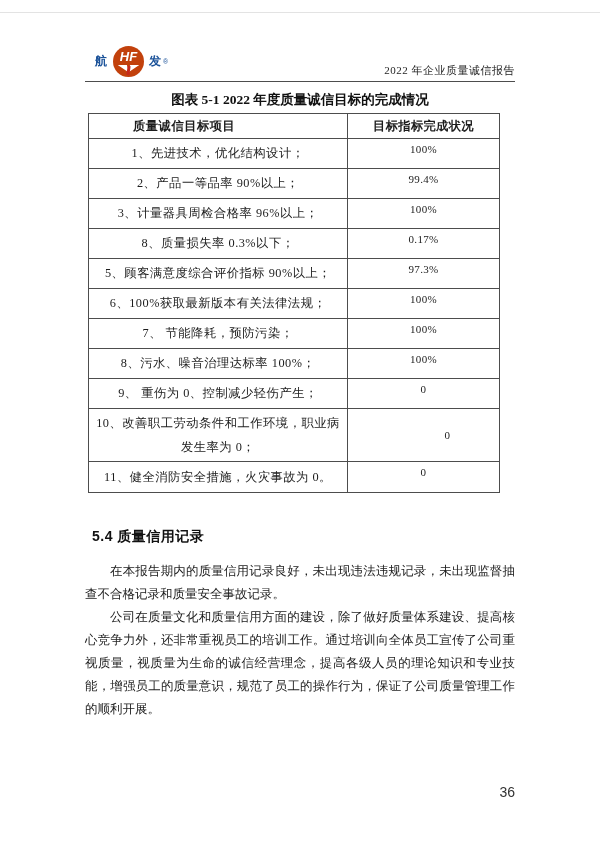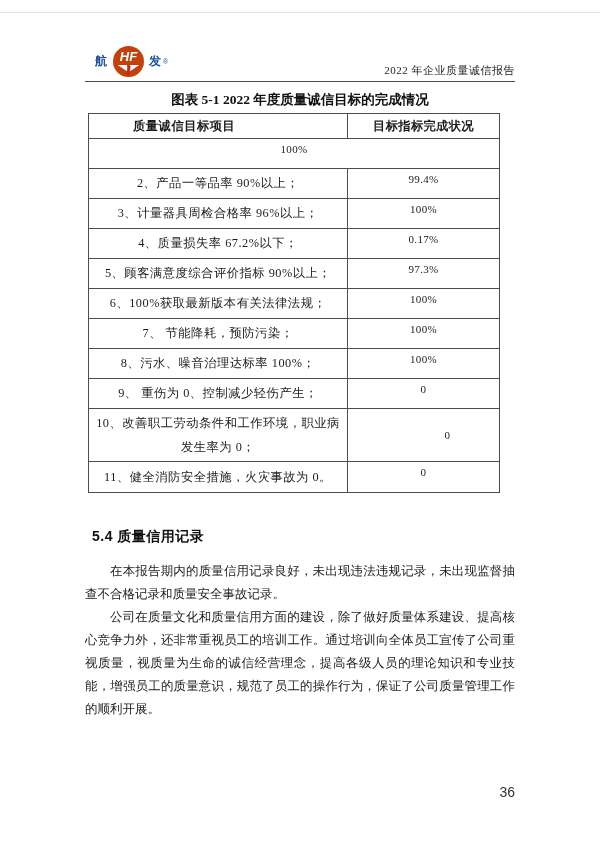--- a/index.html
+++ b/index.html
@@ -99,32 +99,33 @@
     <div class="header-rule"></div>
 
     <div class="caption">图表 5-1  2022 年度质量诚信目标的完成情况</div>
 
     <div class="goals-table">
       <div class="trow hdr">
         <div class="tcell-item">质量诚信目标项目</div>
         <div class="tcell-val">目标指标完成状况</div>
       </div>
       <div class="trow body">
+        <div class="tcell-item">1、先进技术，优化结构设计；</div>
         <div class="tcell-val">100%</div>
       </div>
       <div class="trow body">
         <div class="tcell-item">2、产品一等品率 90%以上；</div>
         <div class="tcell-val">99.4%</div>
       </div>
       <div class="trow body">
         <div class="tcell-item">3、计量器具周检合格率 96%以上；</div>
         <div class="tcell-val">100%</div>
       </div>
       <div class="trow body">
-        <div class="tcell-item">4、质量损失率 67.2%以下；</div>
+        <div class="tcell-item">8、质量损失率 0.3%以下；</div>
         <div class="tcell-val">0.17%</div>
       </div>
       <div class="trow body">
         <div class="tcell-item">5、顾客满意度综合评价指标 90%以上；</div>
         <div class="tcell-val">97.3%</div>
       </div>
       <div class="trow body">
         <div class="tcell-item">6、100%获取最新版本有关法律法规；</div>
         <div class="tcell-val">100%</div>
       </div>

